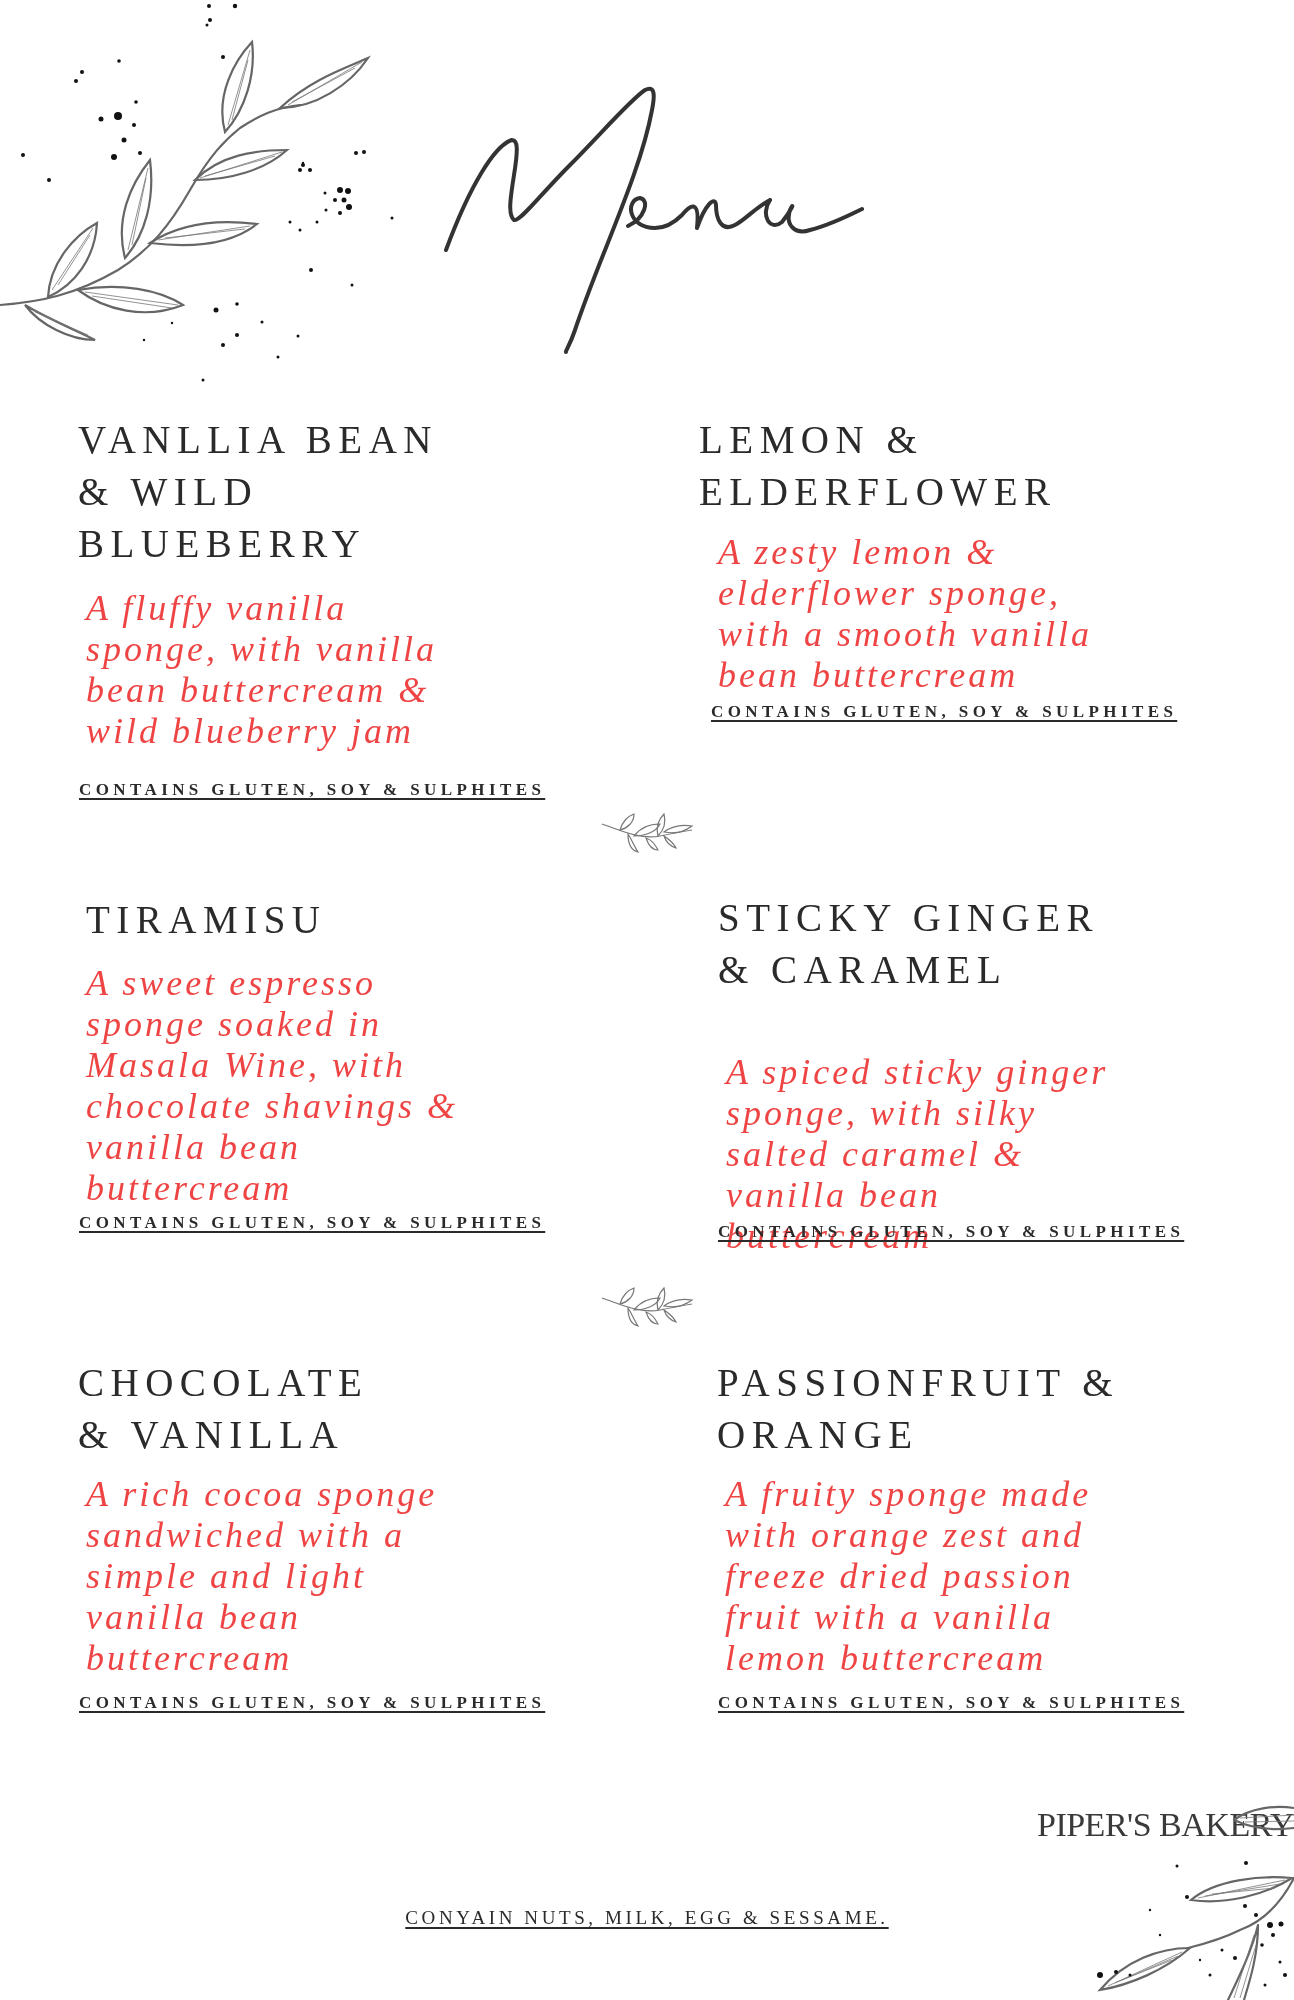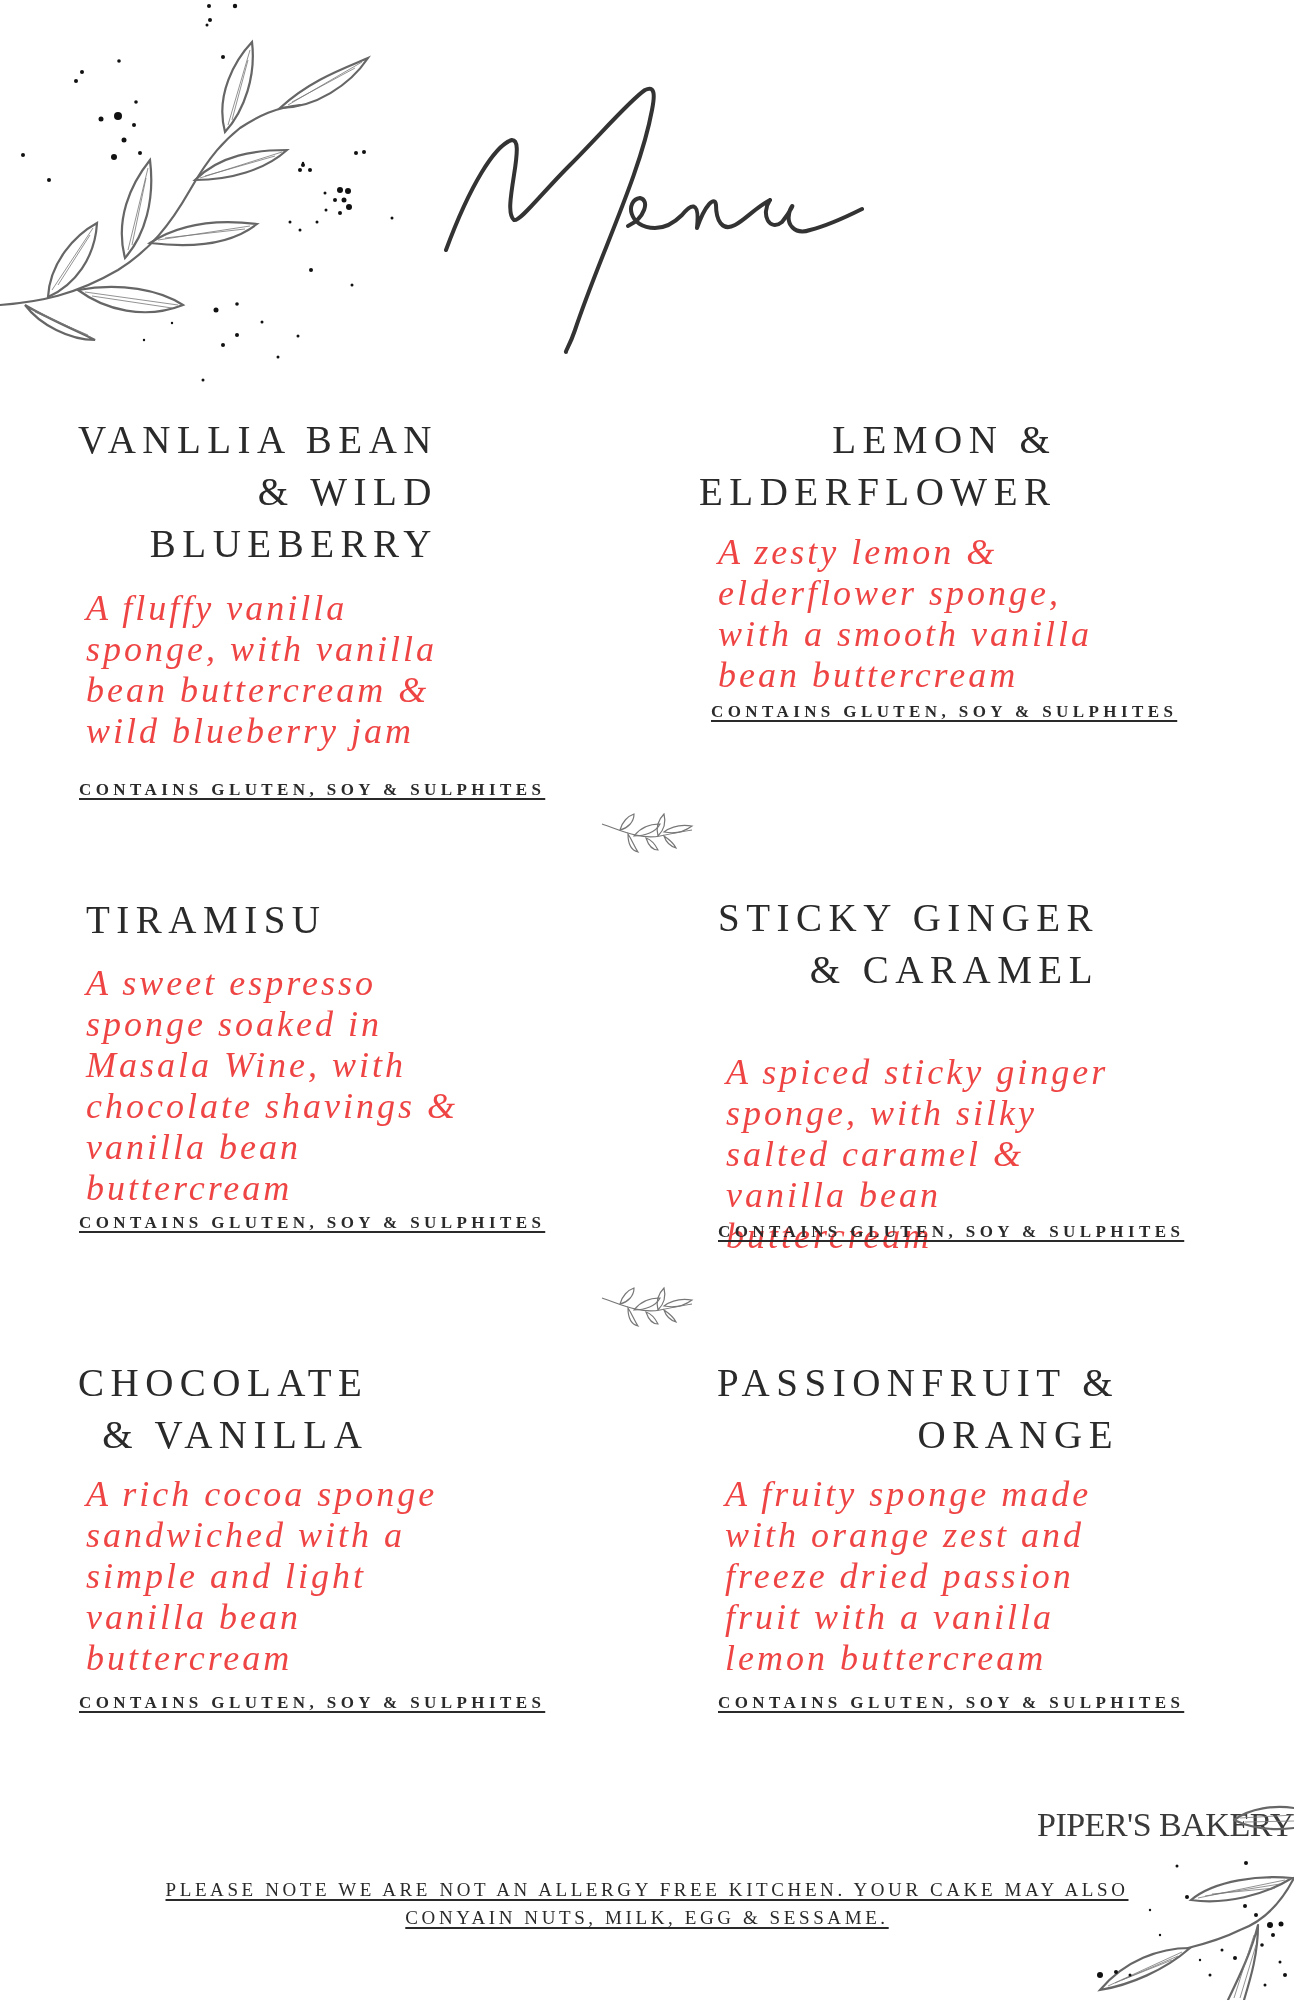--- a/index.html
+++ b/index.html
@@ -8,21 +8,20 @@
     background: #ffffff; color: #2a2a2a;
     font-family: "Liberation Serif", "DejaVu Serif", serif;
   }
   .deco { position: absolute; pointer-events: none; }
   .heading {
     position: absolute; margin: 0;
     font-family: "Liberation Serif", "DejaVu Serif", serif;
     font-weight: normal; font-size: 39px; letter-spacing: 6.5px;
     line-height: 52px; text-transform: uppercase; color: #2a2a2a;
     white-space: pre-line;
-    text-align: right;
   }
   .desc {
     position: absolute; margin: 8px;
     font-family: "Liberation Serif", "DejaVu Serif", serif;
     font-style: italic; font-size: 36px; letter-spacing: 3px;
     line-height: 41px; color: #ef4444; white-space: pre-line;
   }
   .allergen {
     position: absolute; margin: 0;
     font-family: "Liberation Serif", "DejaVu Serif", serif;
@@ -212,21 +211,21 @@
 ORANGE</h2>
 <p class="desc" style="left:717px;top:1466px">A fruity sponge made
 with orange zest and
 freeze dried passion
 fruit with a vanilla
 lemon buttercream</p>
 <p class="allergen" style="left:718px;top:1693px">CONTAINS GLUTEN, SOY &amp; SULPHITES</p>
 
 <p class="brand">PIPER'S BAKERY</p>
 <p class="notice">
-  <span>PLEASE NOTE WE ARE NOT AN ALLERGY FREE KITCHEN. YOUR CAKE MAY ALSO</span><br>
+  <br>
   <span>CONYAIN NUTS, MILK, EGG &amp; SESSAME.</span>
 </p>
 
 <svg class="deco" style="left:1060px;top:1790px" width="234" height="210" viewBox="1060 1790 234 210">
   <g fill="none" stroke="#666" stroke-width="2.2" stroke-linecap="round">
     <path d="M1294 1878 C 1280 1905, 1262 1922, 1240 1930 C 1220 1940, 1200 1945, 1188 1948"></path>
     <path d="M1234 1820 C 1250 1808, 1275 1805, 1294 1808 M1234 1820 C 1255 1830, 1278 1830, 1294 1828"></path>
     <path d="M1191 1900 C 1215 1880, 1260 1875, 1292 1878 C 1265 1895, 1225 1905, 1191 1900 Z"></path>
     <path d="M1100 1990 C 1125 1960, 1160 1948, 1190 1948 C 1165 1970, 1130 1985, 1100 1990 Z"></path>
     <path d="M1258 1925 C 1252 1950, 1240 1975, 1228 2000 M1258 1925 C 1258 1955, 1250 1980, 1244 2000"></path>

